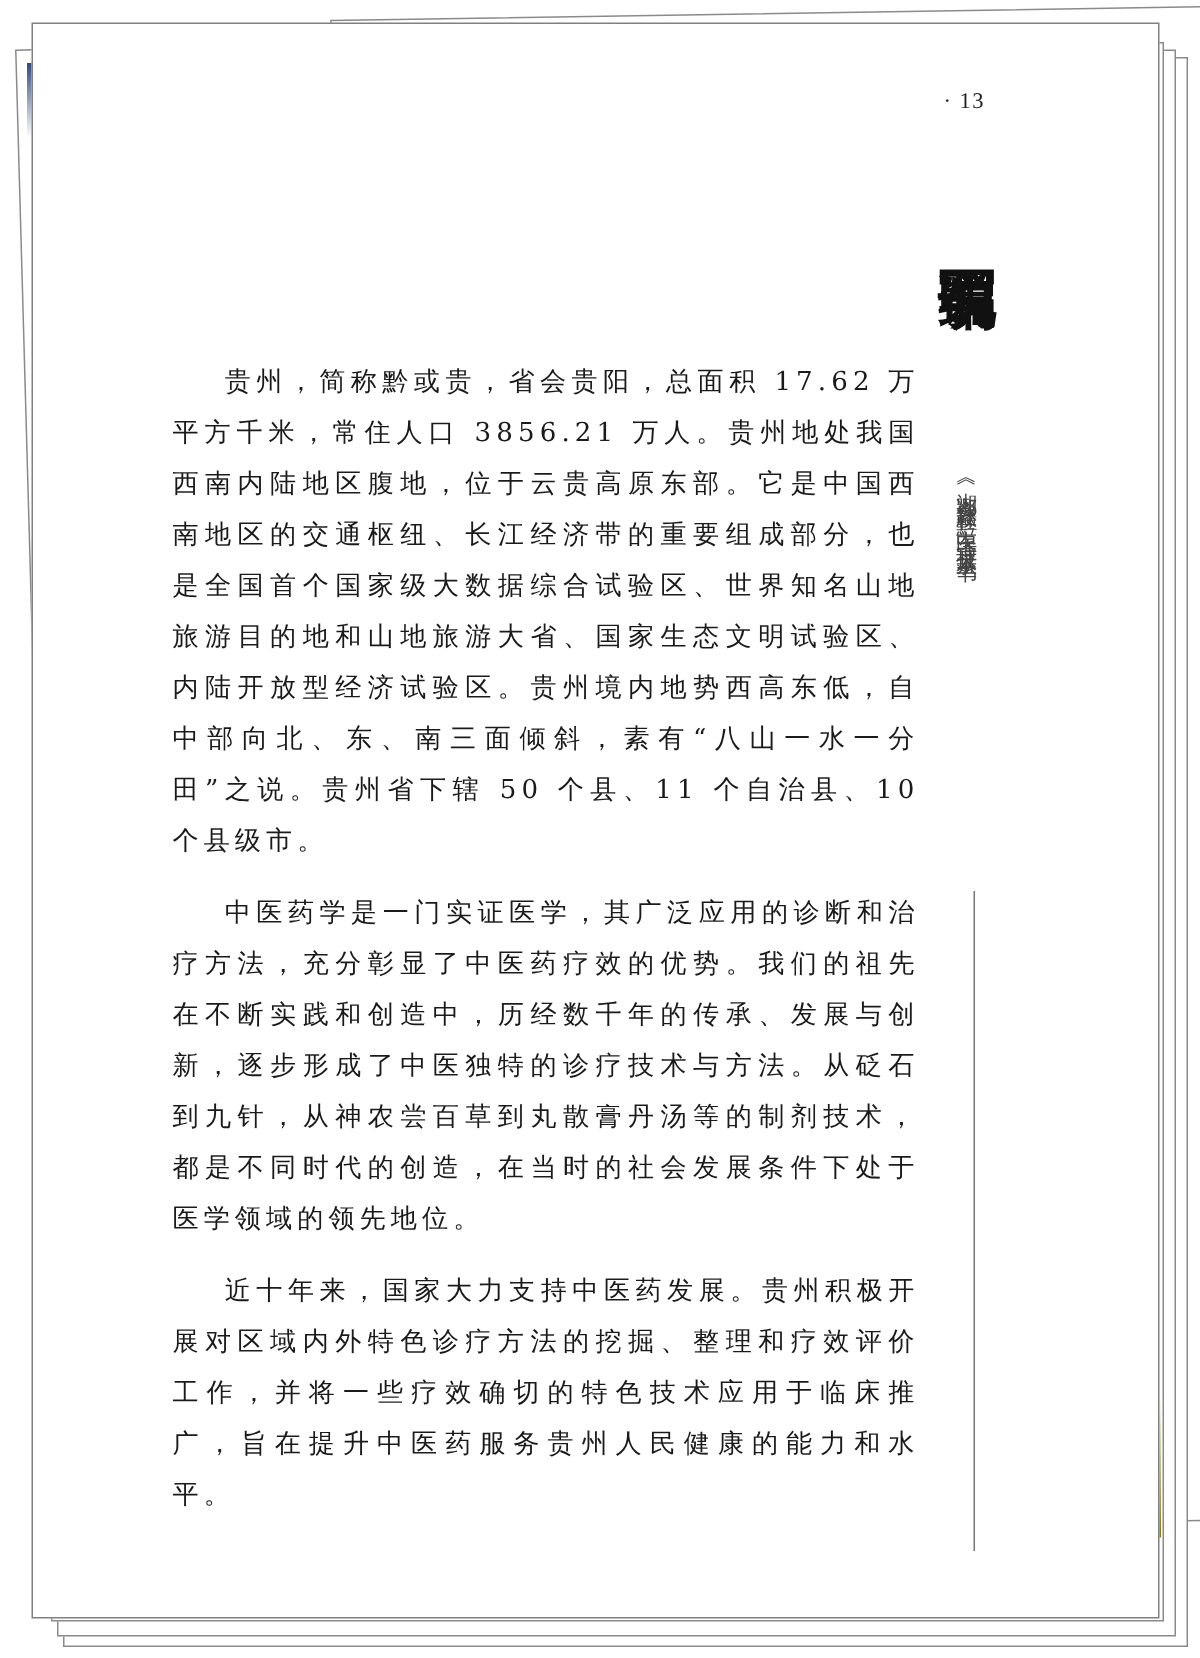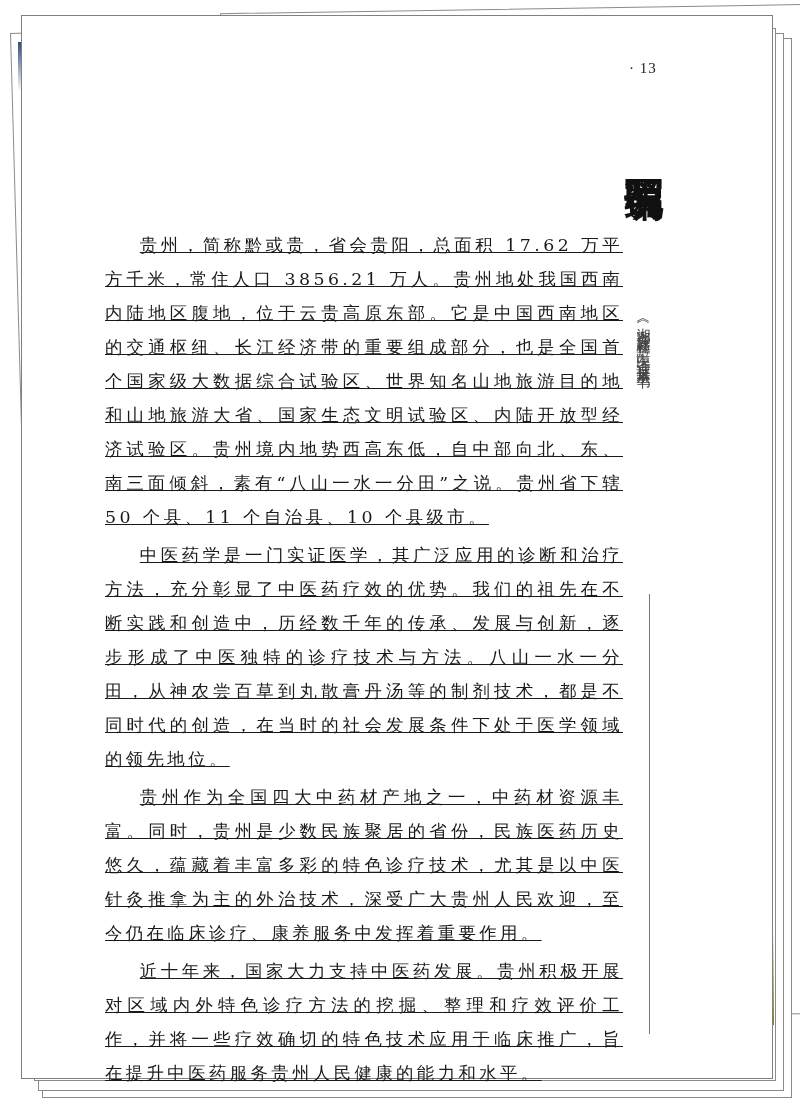--- a/index.html
+++ b/index.html
@@ -94,23 +94,22 @@
       position: absolute;
       left: 79px; top: 208px;
       width: 526px;
       font-size: 17.4px;
       line-height: 34px;
       color: #1a1a1a;
       letter-spacing: 3.4px;
       text-align: justify;
     }
     .body-text p {
-      margin: 4px;
+      margin: 14px;
       text-indent: 2em;
-      text-decoration: underline;
     }
   </style>
 </head>
 <body>
 
 <div class="sheet tilt-top"></div>
 <div class="sheet s4"></div>
 <div class="sheet s3"></div>
 <div class="sheet s2"></div>
 <div class="sheet tilt"></div>
@@ -118,17 +117,16 @@
 <div class="accent-olive"></div>
 
 <div class="page">
   <div class="page-number">· 13</div>
   <div class="title">编写说明</div>
   <div class="series">《湘鄂豫赣桂黔·中医适宜技术丛书》</div>
   <div class="vrule"></div>
 
   <div class="body-text">
     <p>贵州，简称黔或贵，省会贵阳，总面积 17.62 万平方千米，常住人口 3856.21 万人。贵州地处我国西南内陆地区腹地，位于云贵高原东部。它是中国西南地区的交通枢纽、长江经济带的重要组成部分，也是全国首个国家级大数据综合试验区、世界知名山地旅游目的地和山地旅游大省、国家生态文明试验区、内陆开放型经济试验区。贵州境内地势西高东低，自中部向北、东、南三面倾斜，素有“八山一水一分田”之说。贵州省下辖 50 个县、11 个自治县、10 个县级市。</p>
-    <p>中医药学是一门实证医学，其广泛应用的诊断和治疗方法，充分彰显了中医药疗效的优势。我们的祖先在不断实践和创造中，历经数千年的传承、发展与创新，逐步形成了中医独特的诊疗技术与方法。八山一水一分田，从神农尝百草到丸散膏丹汤等的制剂技术，都是不同时代的创造，在当时的社会发展条件下处于医学领域的领先地位。</p>
-    <p>贵州作为全国四大中药材产地之一，中药材资源丰富。同时，贵州是少数民族聚居的省份，民族医药历史悠久，蕴藏着丰富多彩的特色诊疗技术，尤其是以中医针灸推拿为主的外治技术，深受广大贵州人民欢迎，至今仍在临床诊疗、康养服务中发挥着重要作用。</p>
+    <p>中医药学是一门实证医学，其广泛应用的诊断和治疗方法，充分彰显了中医药疗效的优势。我们的祖先在不断实践和创造中，历经数千年的传承、发展与创新，逐步形成了中医独特的诊疗技术与方法。从砭石到九针，从神农尝百草到丸散膏丹汤等的制剂技术，都是不同时代的创造，在当时的社会发展条件下处于医学领域的领先地位。</p>
     <p>近十年来，国家大力支持中医药发展。贵州积极开展对区域内外特色诊疗方法的挖掘、整理和疗效评价工作，并将一些疗效确切的特色技术应用于临床推广，旨在提升中医药服务贵州人民健康的能力和水平。</p>
   </div>
 </div>
 
 </body></html>

